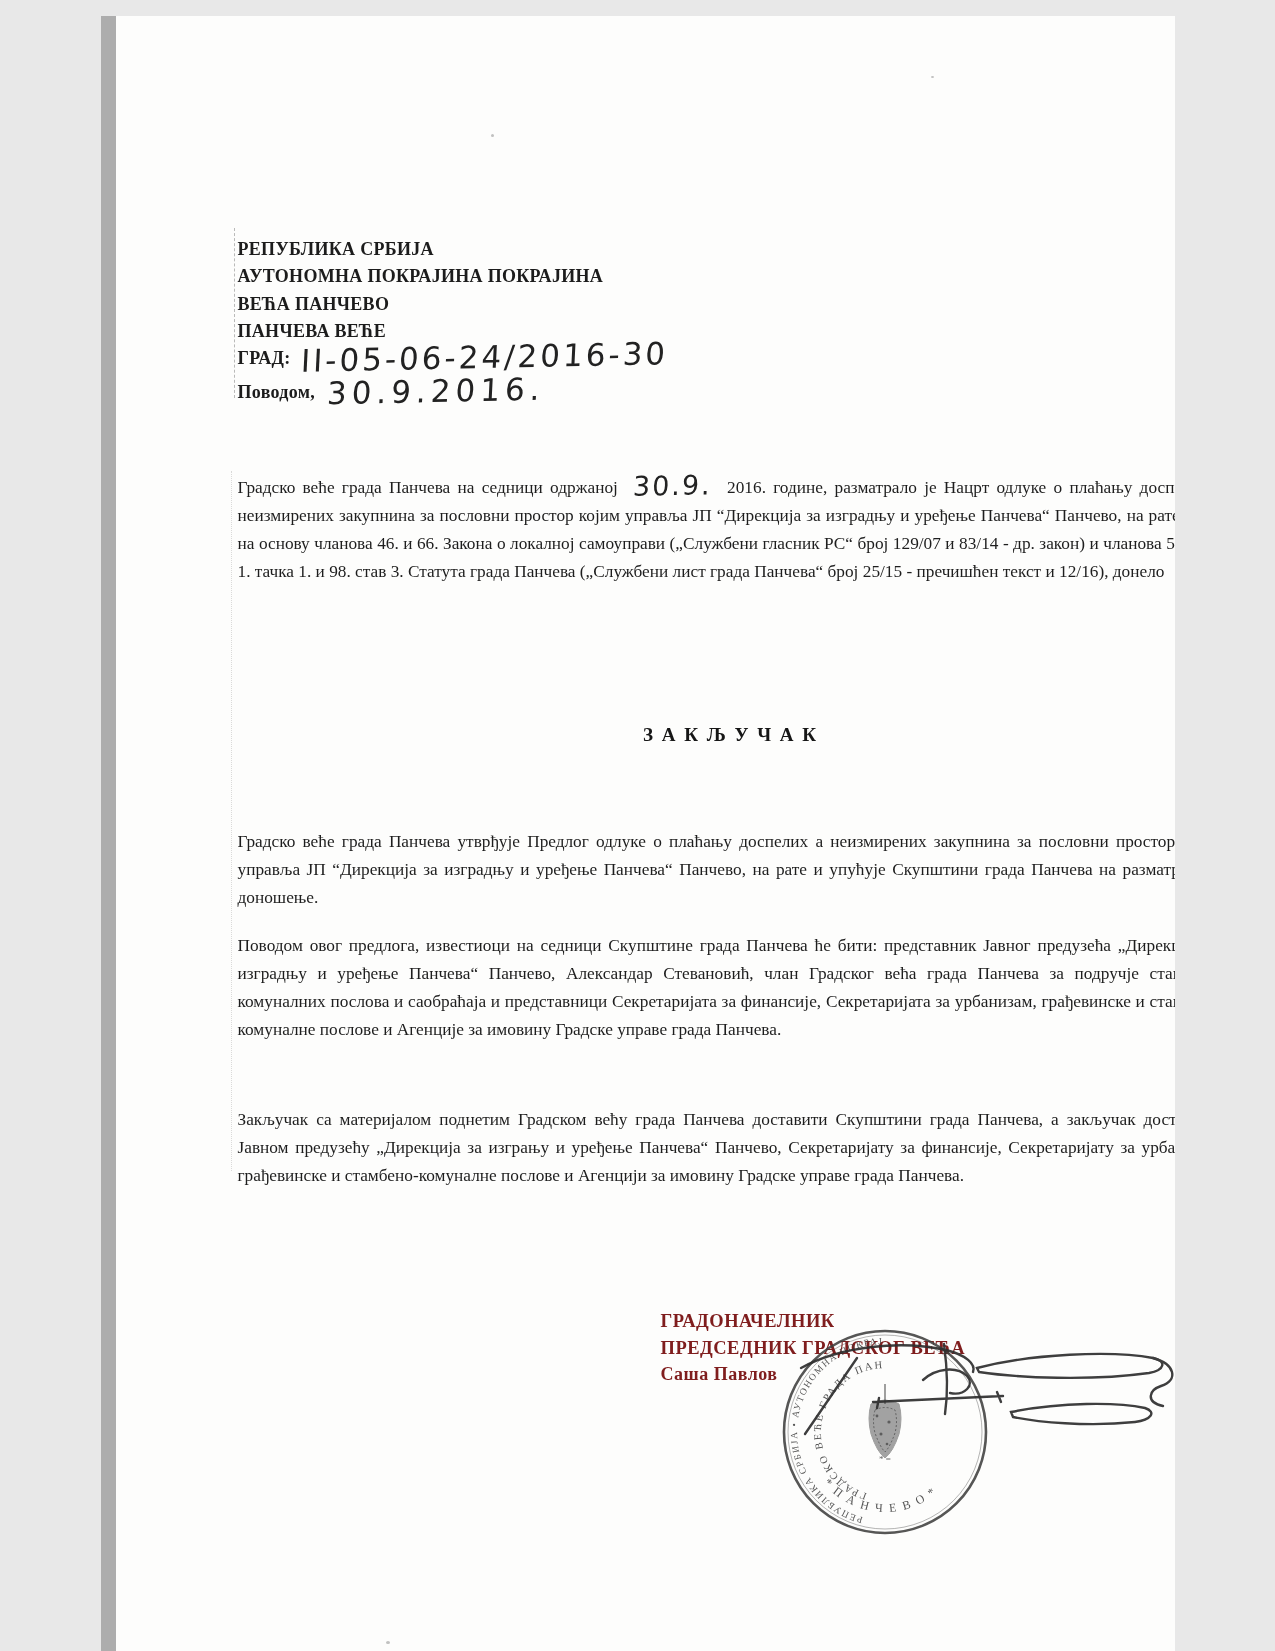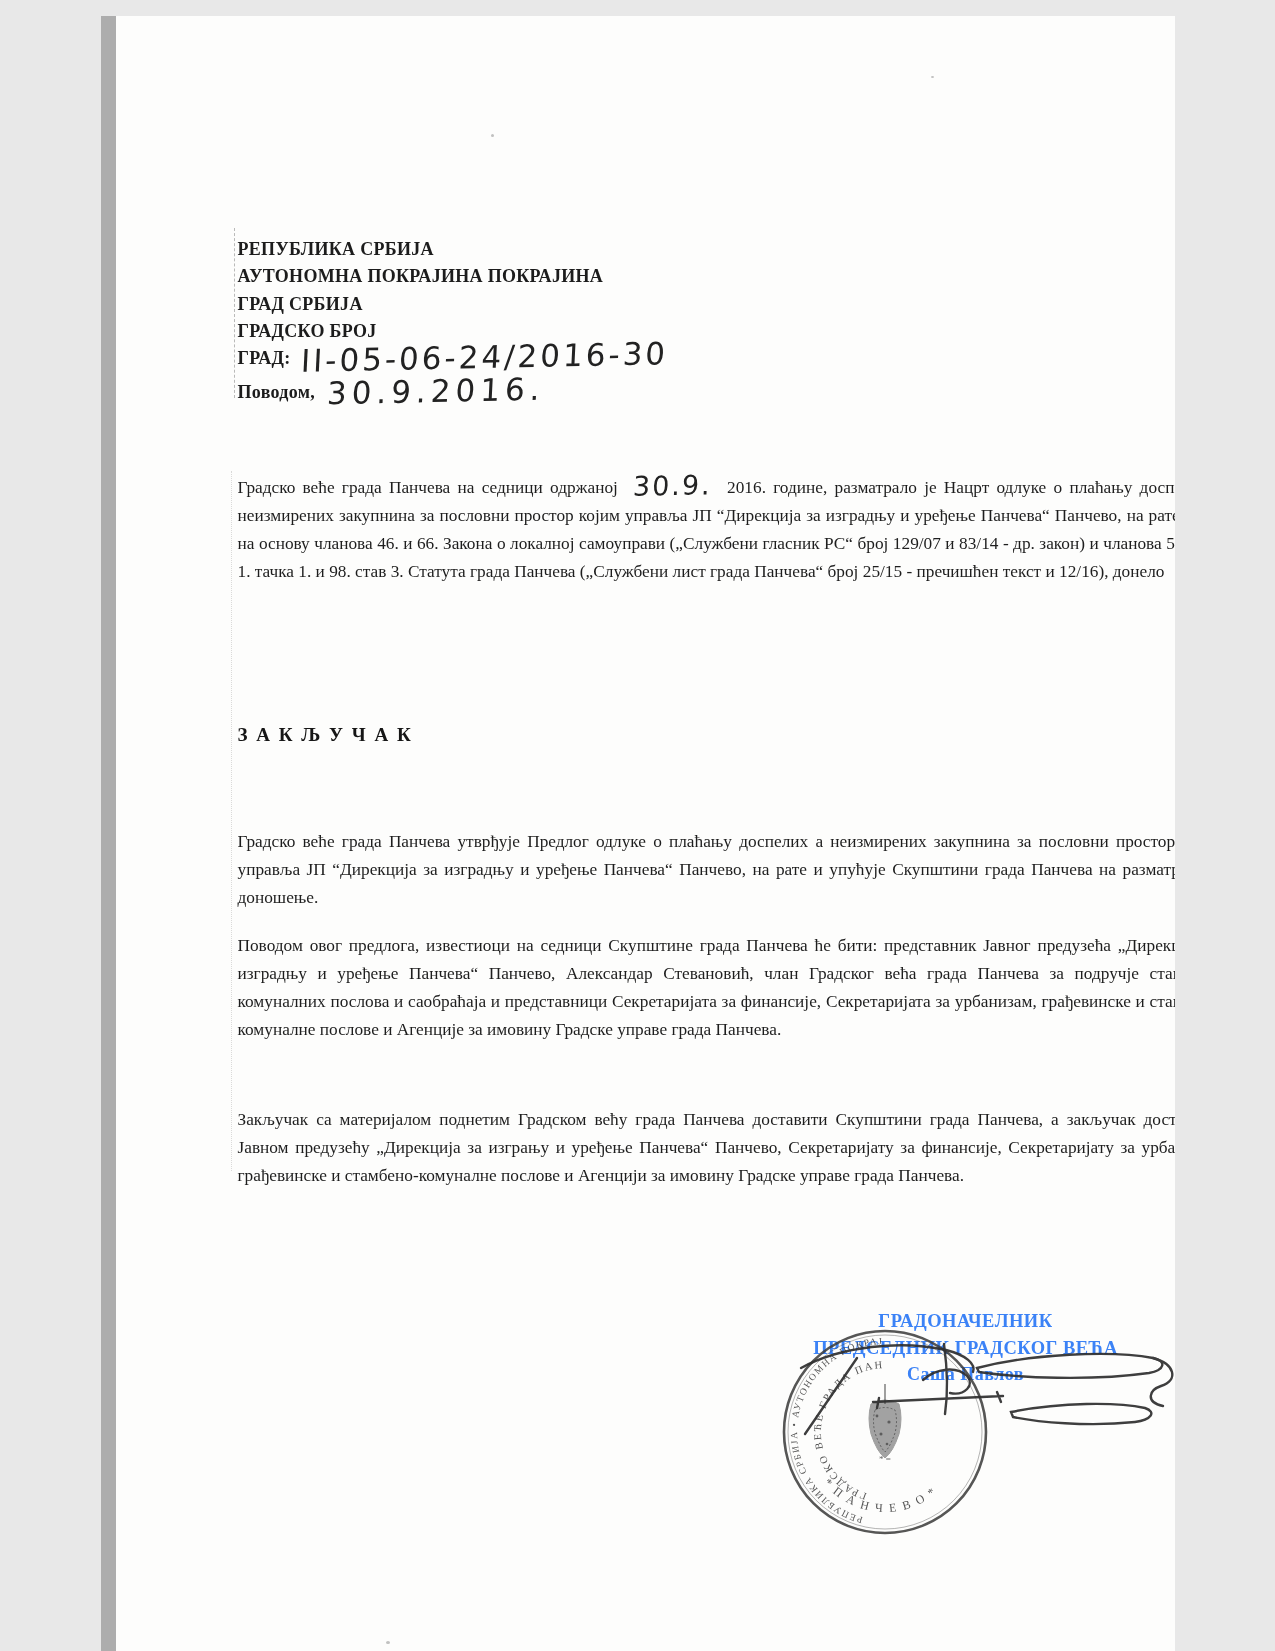--- a/index.html
+++ b/index.html
@@ -41,27 +41,27 @@
   .hand-date-header { font-size: 31px; margin-left: 12px; letter-spacing: 5px; }
   .hand-date-inline { font-size: 27px; margin: 0 8px; vertical-align: -2px; letter-spacing: 2px; }
 
   .para {
     position: absolute; left: 137px; width: 986px;
     font-size: 17.3px; line-height: 28px;
     text-align: justify; color: #1e1e1e;
   }
   .doc-heading {
     position: absolute; left: 137px; top: 708px; width: 986px;
-    text-align: left; font-weight: bold; font-size: 19px;
+    text-align: center; font-weight: bold; font-size: 19px;
     letter-spacing: 2px; color: #161616;
   }
 
   .sig-block {
     position: absolute; left: 560px; top: 1295px; width: 610px;
-    text-align: center; font-weight: bold; color: #3b82f6;
+    font-weight: bold; color: #7f1d1d;
   }
   .sig-line1 { font-size: 18.5px; letter-spacing: .5px; }
   .sig-line2 { font-size: 18.5px; letter-spacing: .5px; margin-top: 6px; }
   .sig-name  { font-size: 18px; margin-top: 5px; letter-spacing: .5px; }
 
   .seal-wrap { position: absolute; left: 678px; top: 1310px; width: 212px; height: 212px; }
   .scrawl-wrap { position: absolute; left: 660px; top: 1290px; width: 450px; height: 180px; }
 </style>
 </head>
 <body>
@@ -73,22 +73,22 @@
   <div class="edge-topbar"></div>
   <div class="margin-dots-1"></div>
   <div class="margin-dots-2"></div>
   <div class="speck" style="left:390px;top:118px;width:3px;height:3px;"></div>
   <div class="speck" style="left:830px;top:60px;width:3px;height:2px;"></div>
   <div class="speck" style="left:285px;top:1625px;width:4px;height:3px;"></div>
 
   <div class="header-block">
     <div>РЕПУБЛИКА СРБИЈА</div>
     <div>АУТОНОМНА ПОКРАЈИНА ПОКРАЈИНА</div>
-    <div>ГРАД  СРБИЈА</div>
-    <div>ГРАДСКО БРОЈ</div>
+    <div>ВЕЋА  ПАНЧЕВО</div>
+    <div>ПАНЧЕВА ВЕЋЕ</div>
     <div style="height:34px;">
       <span>ГРАД:</span><span class="hand hand-number">II-05-06-24/2016-30</span>
     </div>
     <div style="height:36px;">
       <span>Поводом,</span><span class="hand hand-date-header">30.9.2016.</span>
     </div>
   </div>
 
   <div class="para" style="top:458px;">
     <span>Градско веће града  Панчева на седници одржаној</span>

